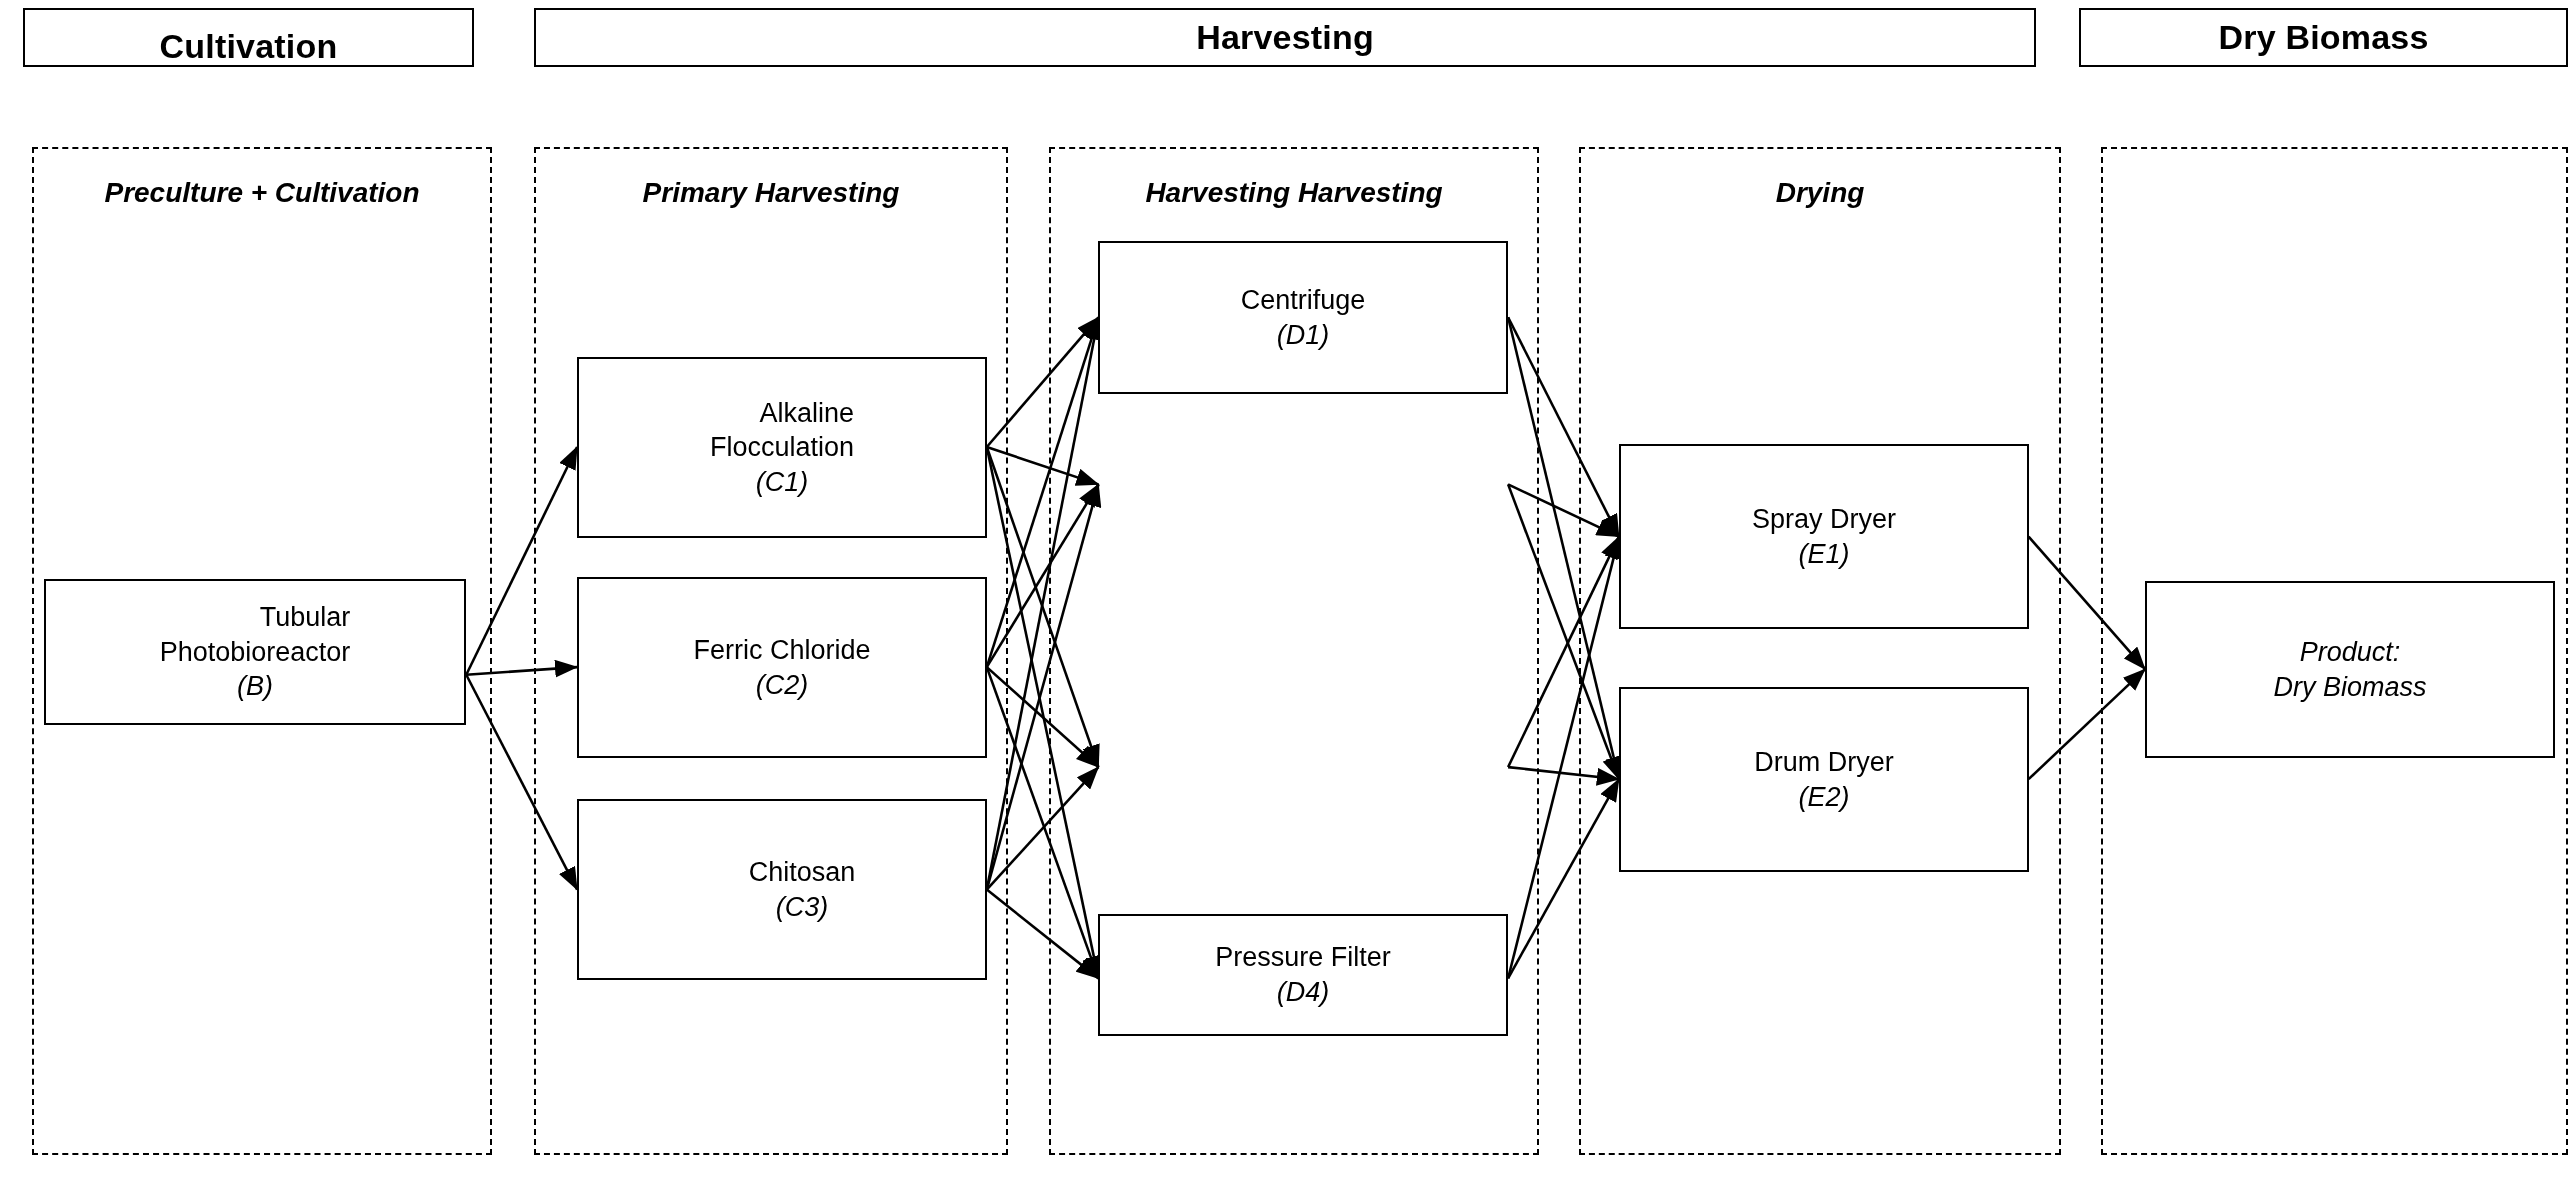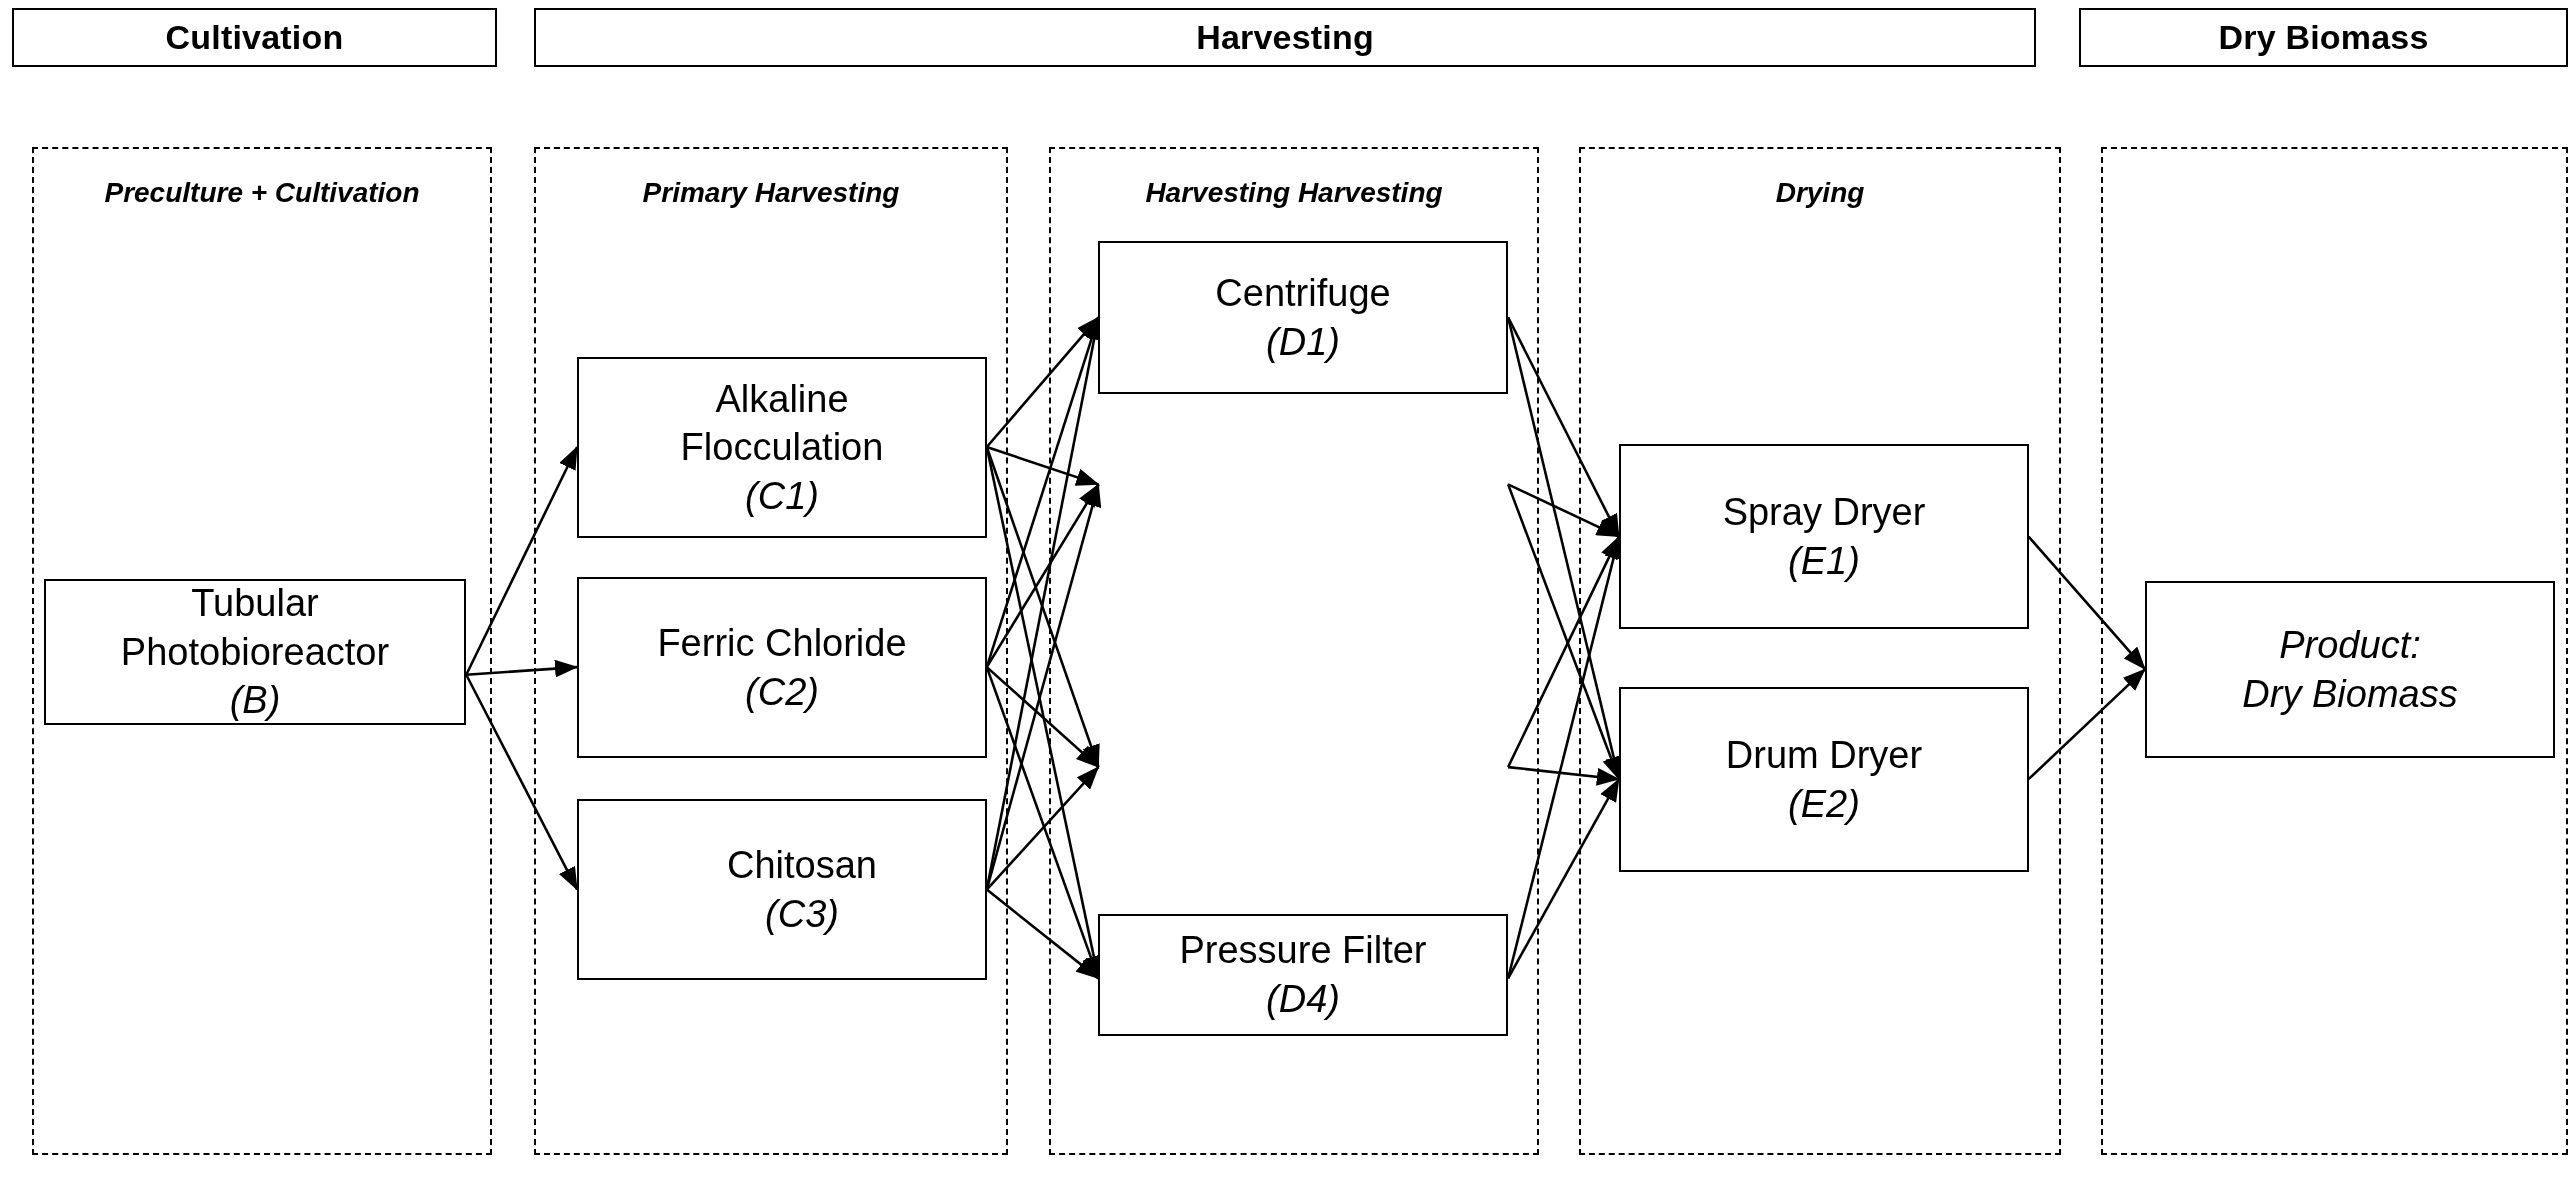--- a/index.html
+++ b/index.html
@@ -57,22 +57,22 @@
   
   .node {
     position: absolute;
     box-sizing: border-box;
     border: 2.4px solid #000000;
     background: #ffffff;
     display: flex;
     flex-direction: column;
     align-items: center;
     justify-content: center;
-    text-align: center;
-    font-size: 38px;
+    text-align: right;
+    font-size: 27px;
     line-height: 1.28;
     padding: 3.2px 8px;
     z-index: 3;
   }
   .node .node-title {
     display: block;
     white-space: pre-line;
   }
   .node .node-code {
     display: block;
@@ -91,21 +91,21 @@
     height: 1180px;
     z-index: 2;
     pointer-events: none;
   }
 </style>
 </head>
 <body>
 
 <div id="canvas">
 
-  <div class="phase-header" style="left: 12px; top: 8px; width: 485px; height: 59px;">
+  <div class="phase-header" style="left: 23px; top: 8px; width: 451px; height: 59px; align-items: flex-end;">
     <span>Cultivation</span>
   </div>
   <div class="phase-header" style="left: 534px; top: 8px; width: 1502px; height: 59px;">
     <span>Harvesting</span>
   </div>
   <div class="phase-header" style="left: 2079px; top: 8px; width: 489px; height: 59px;">
     <span>Dry Biomass</span>
   </div>
 
   <div class="stage" style="left: 32px; top: 147px; width: 460px; height: 1008px;">

